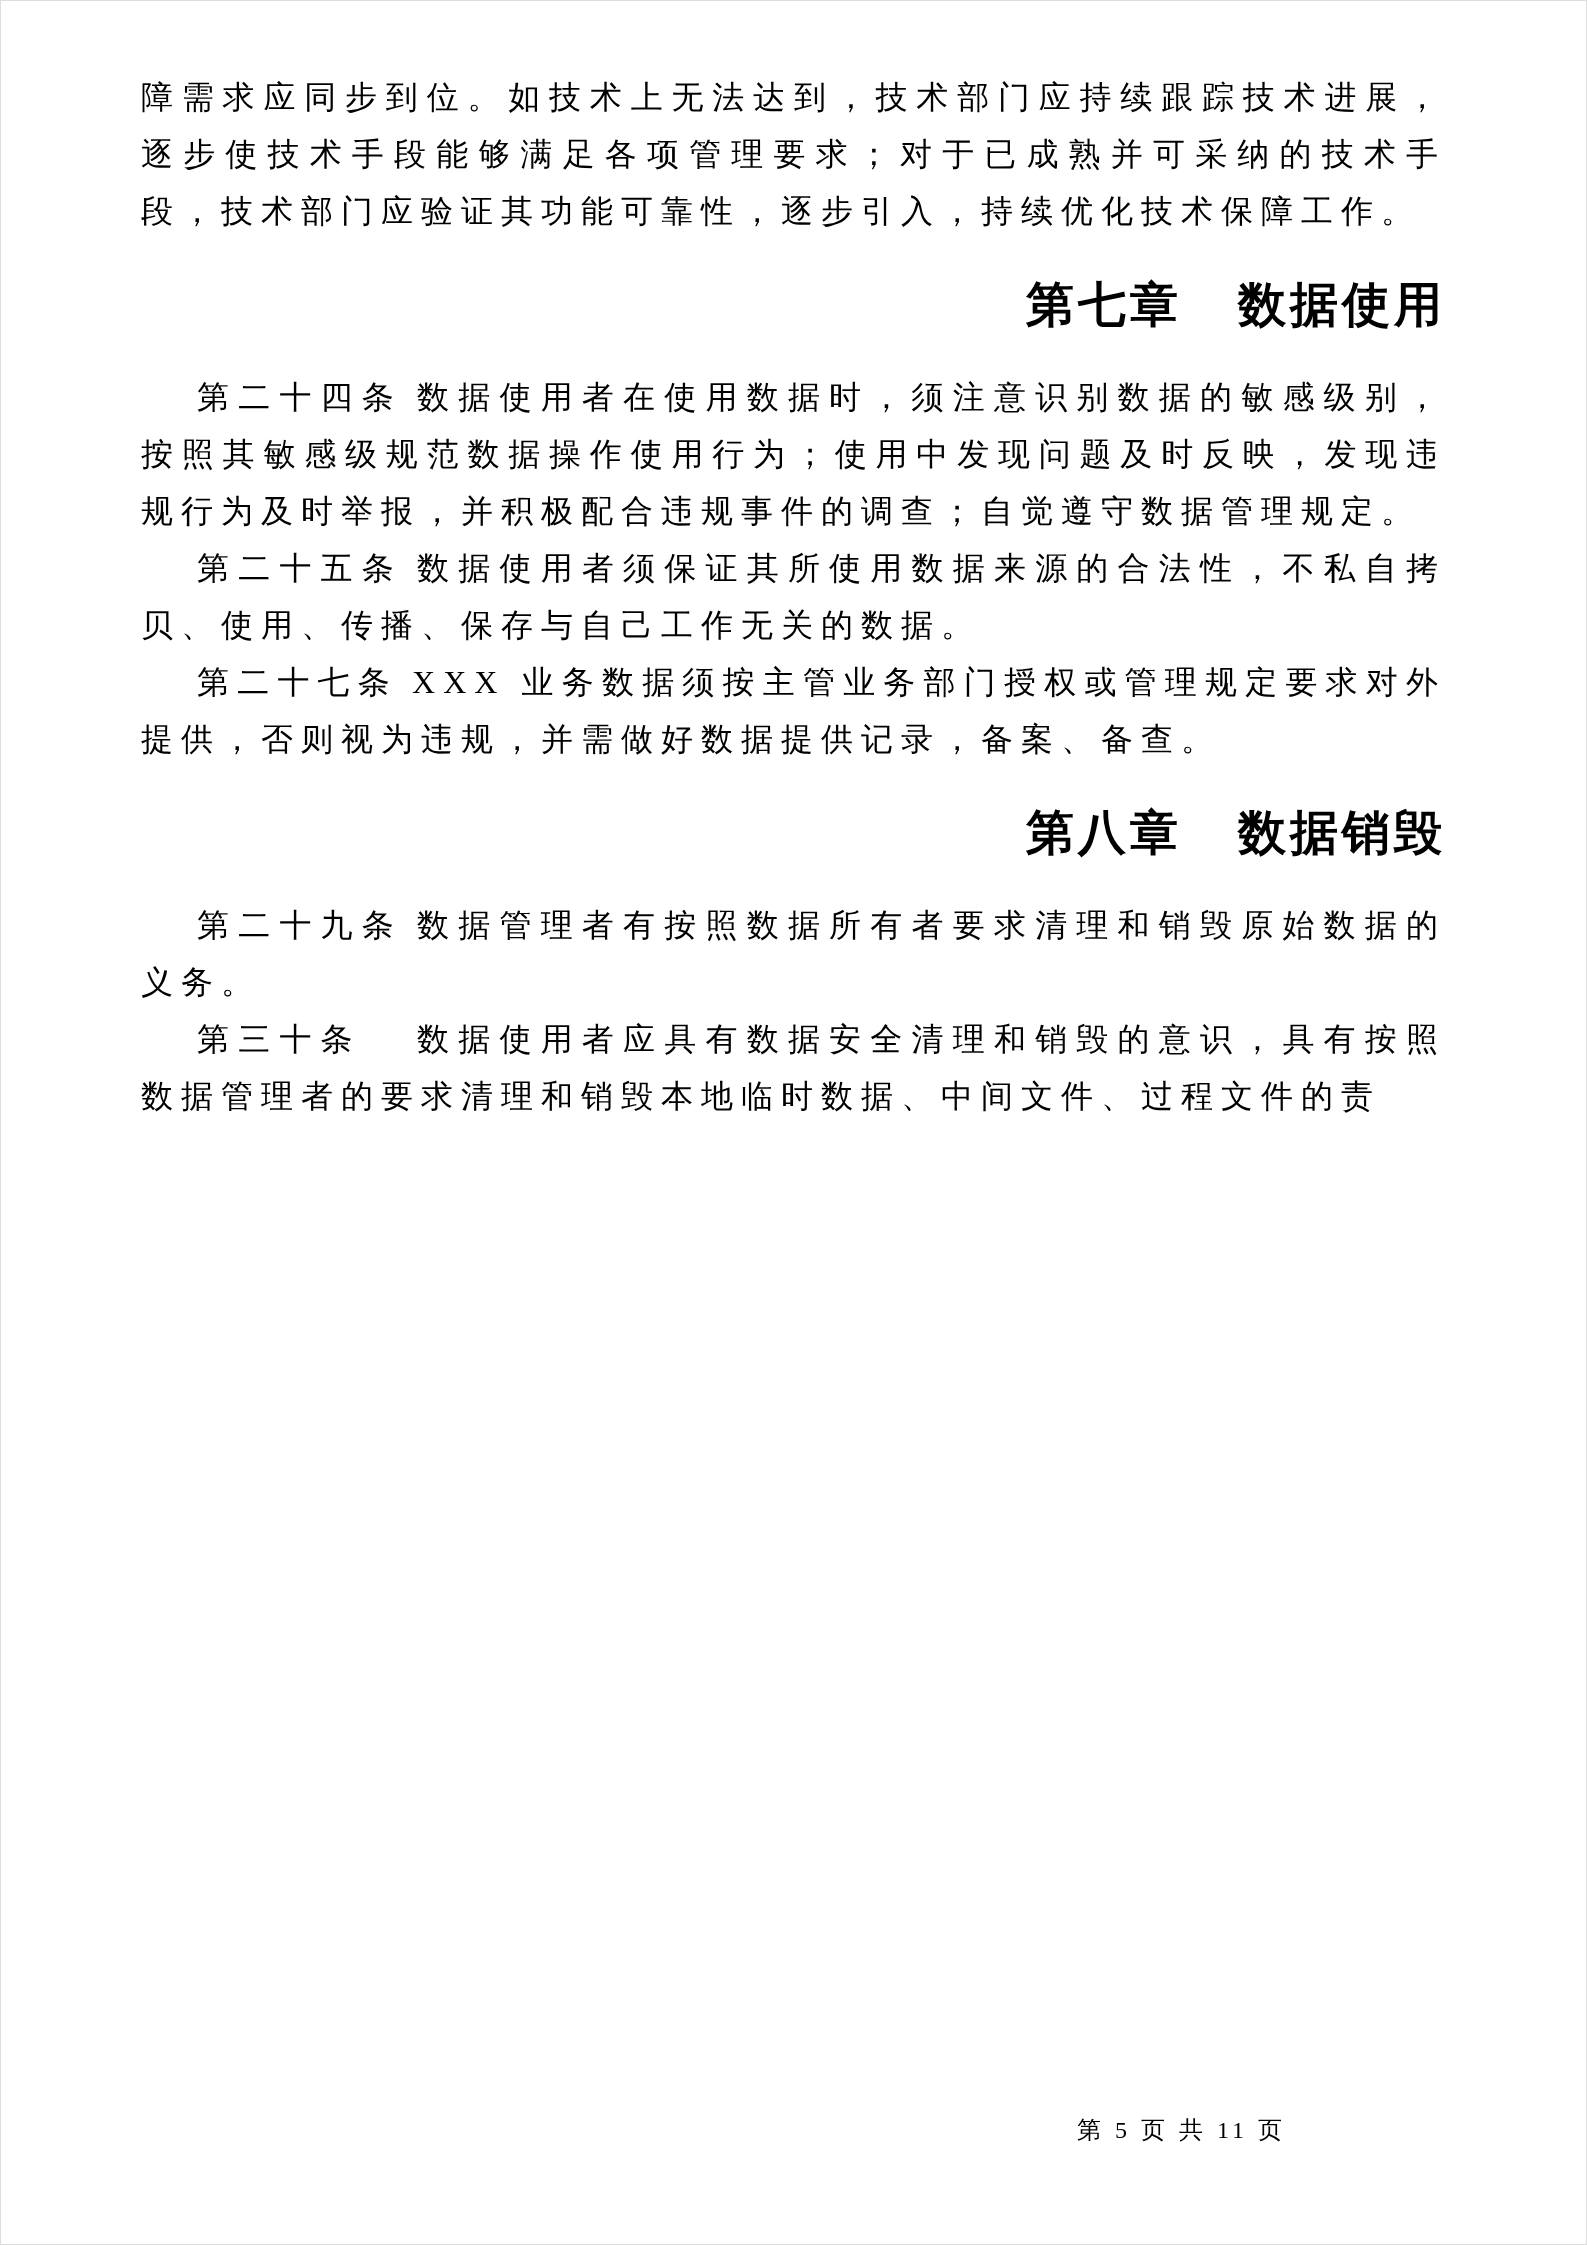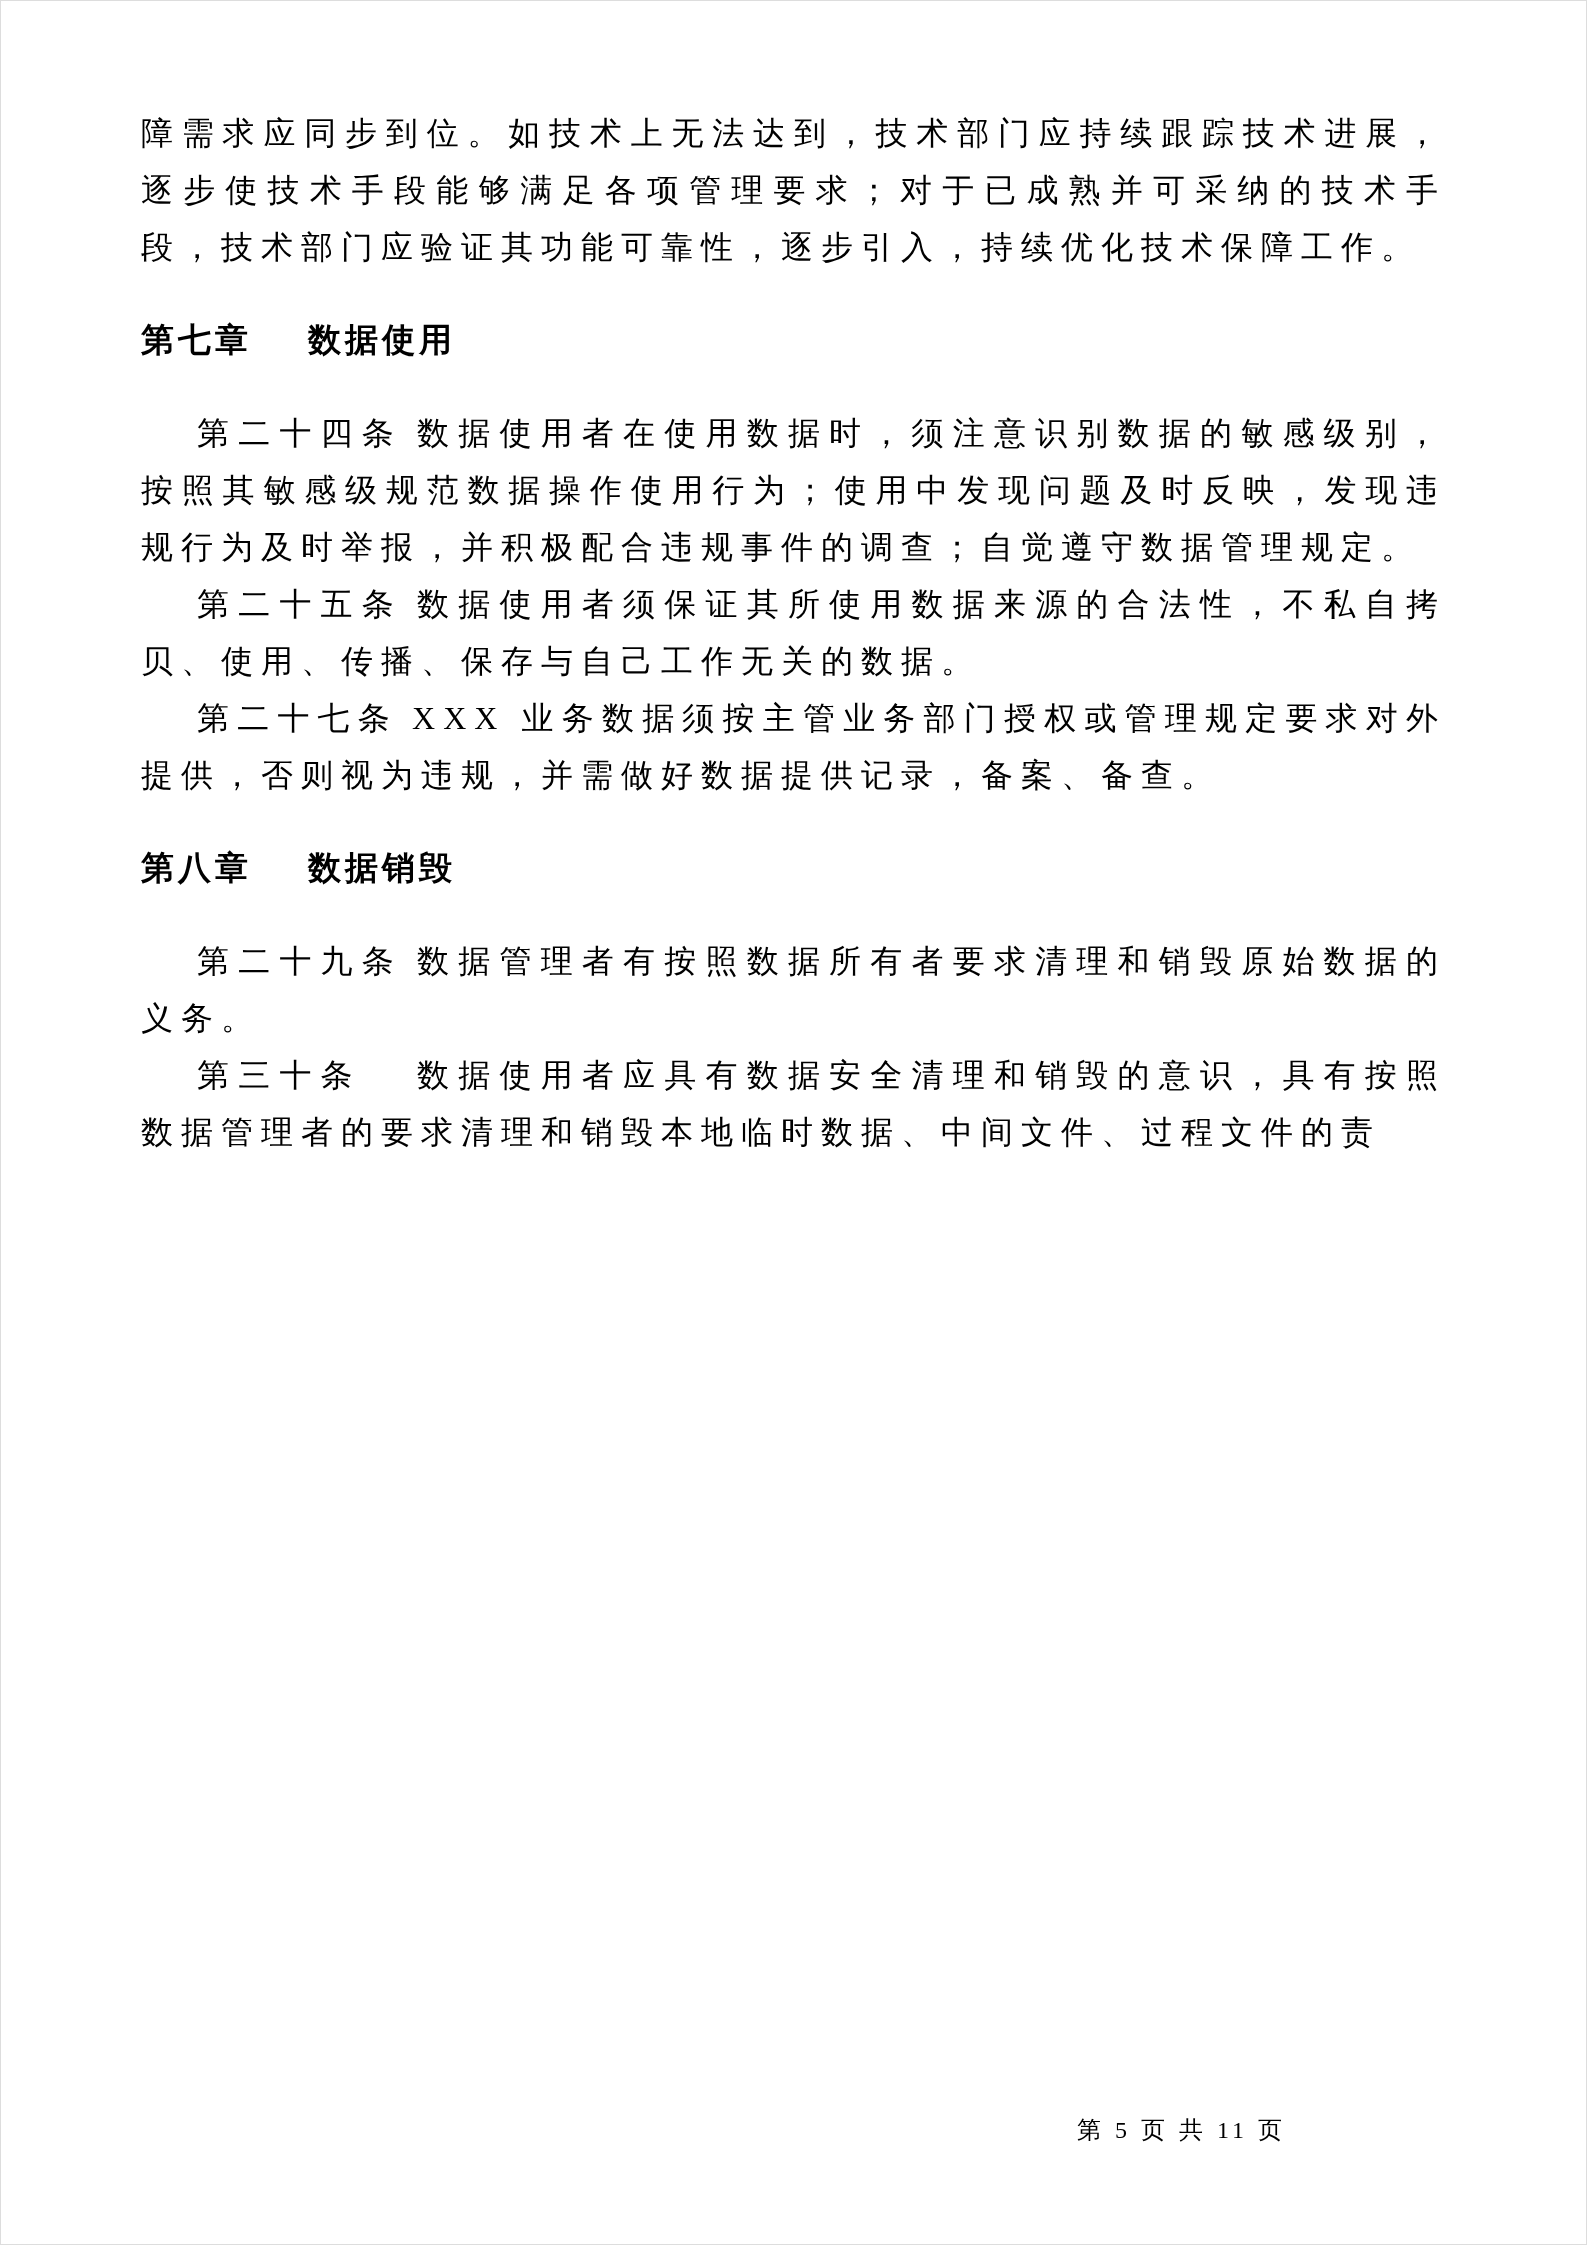--- a/index.html
+++ b/index.html
@@ -8,21 +8,21 @@
       background: #f0f0f0;
       font-family: "Liberation Serif", "DejaVu Serif", serif;
     }
     .page {
       position: relative;
       width: 1587px;
       height: 2245px;
       margin: 0 auto;
       background: #ffffff;
       box-sizing: border-box;
-      padding: 104px 140px 0 140px;
+      padding: 68px 140px 0 140px;
       overflow: hidden;
       border: 1px solid #dddddd;
       color: #000000;
     }
     .para {
       margin: 0;
       font-size: 32px;
       line-height: 57px;
       letter-spacing: 8px;
       text-align: justify;
@@ -31,24 +31,24 @@
     }
     .para.article {
       text-indent: 56px;
     }
     .article-num {
       font-weight: normal;
       margin-right: 14px;
     }
     .chapter-heading {
       margin: 36px 0;
-      font-size: 33px;
+      font-size: 48px;
       line-height: 57px;
       font-weight: bold;
-      text-align: left;
+      text-align: right;
       letter-spacing: 4px;
       color: #000000;
     }
     .chapter-heading .chapter-label {
       margin-right: 56px;
     }
     .page-footer {
       position: absolute;
       right: 300px;
       bottom: 98px;

